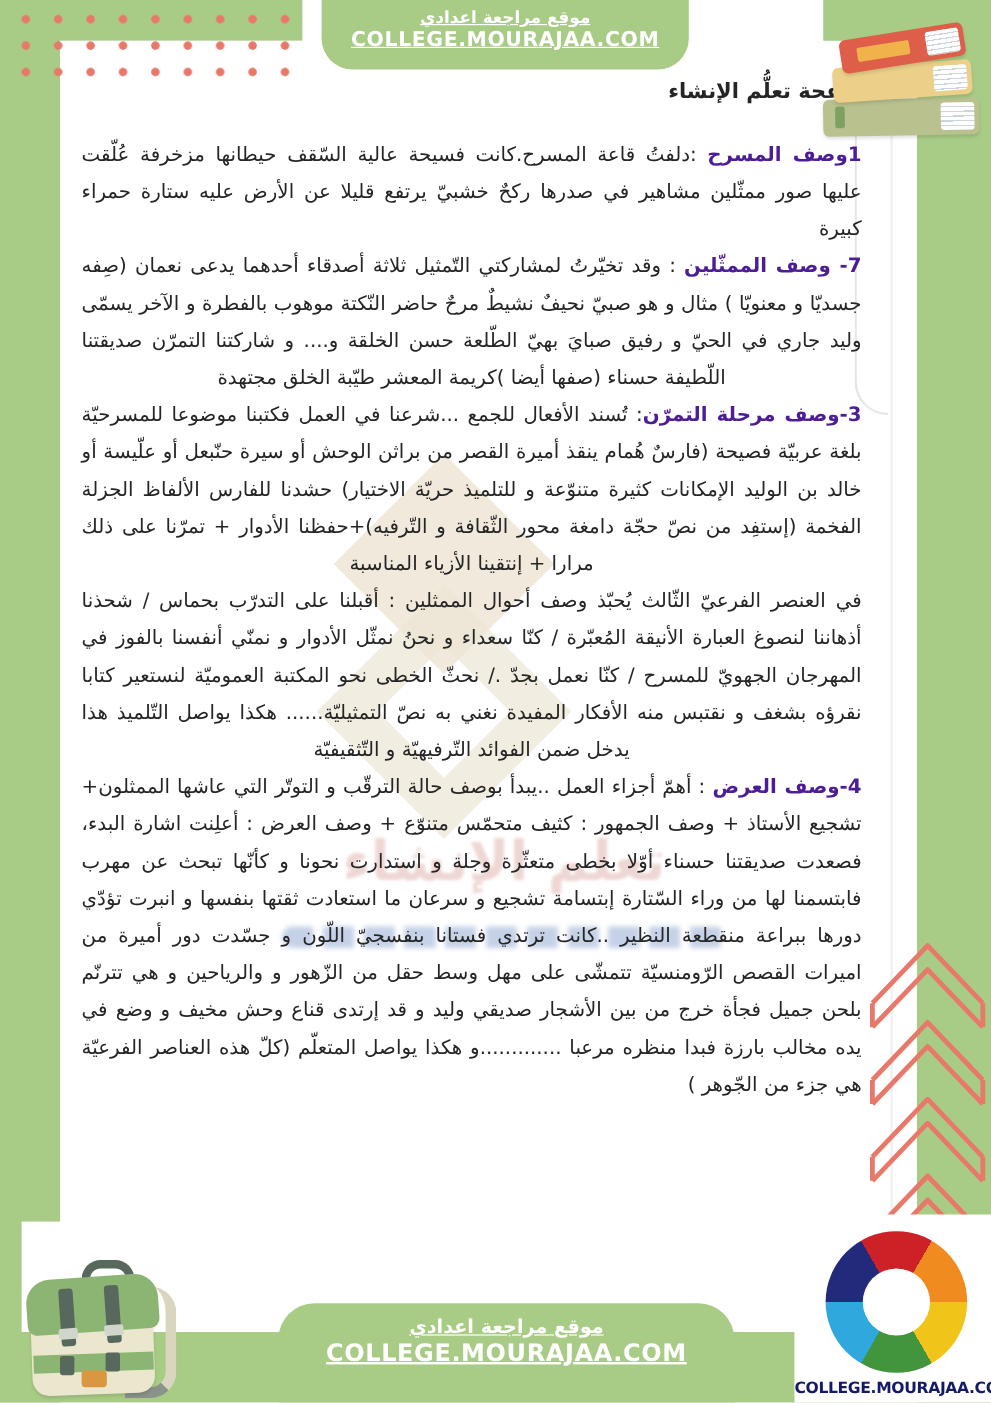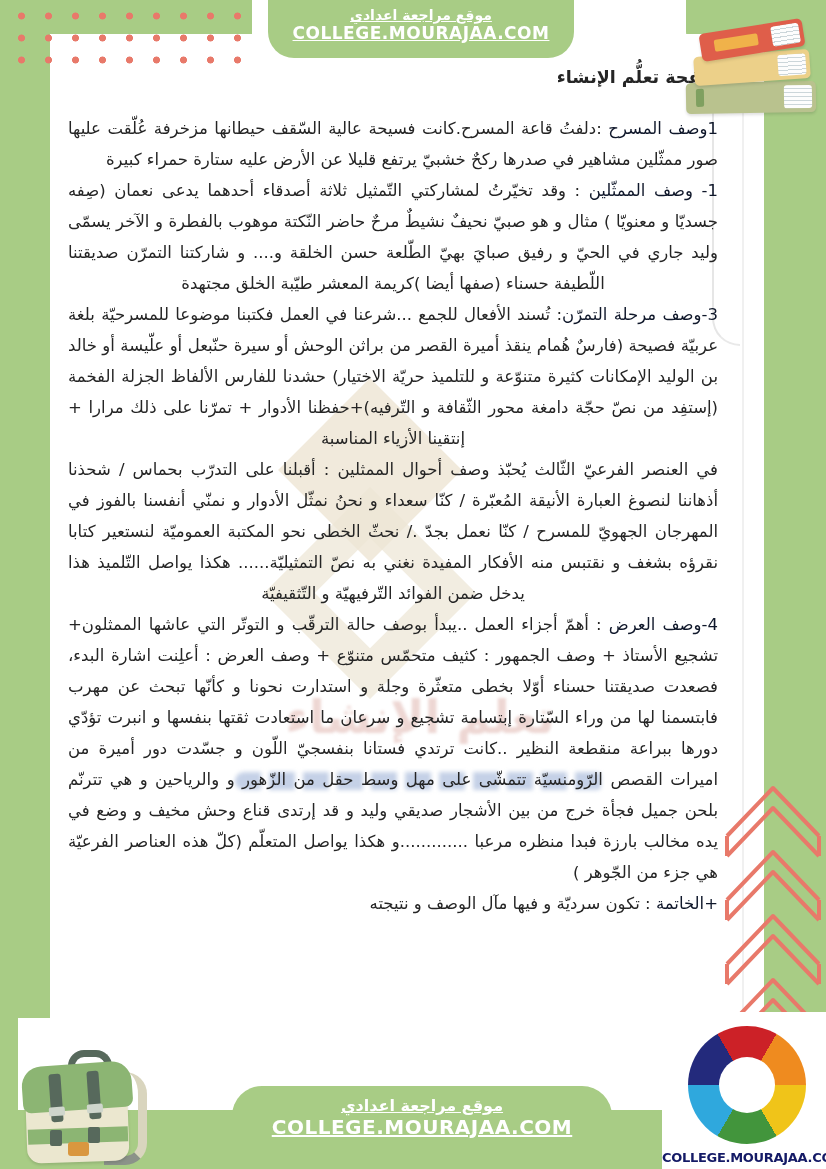--- a/index.html
+++ b/index.html
@@ -34,21 +34,21 @@
   .wm-sub{position:absolute;left:235px;top:772px;width:370px;height:18px;border-radius:9px;z-index:2;
           background:repeating-linear-gradient(90deg,rgba(110,140,195,.4) 0 26px,rgba(110,140,195,0) 26px 34px);
           filter:blur(2px);}
 
   
   .doc{position:absolute;left:68px;top:62px;width:650px;z-index:6;direction:rtl;
        text-align:justify;color:#252525;font-size:16.5px;line-height:31px;}
   .doc-header{display:flex;justify-content:space-between;font-weight:bold;font-size:17.5px;
               margin-bottom:20px;padding-left:52px;line-height:31px;}
   .doc p{margin:0;}
-  .doc .h{color:#0f172a;font-weight:normal;}
+  .doc .h{color:#4c1d95;font-weight:bold;}
   .last-center{text-align-last:center;}
 
   
   .banner-top{position:absolute;left:268px;top:0;width:306px;height:58px;background:#a8cc85;
               border-radius:0 0 26px 26px;text-align:center;color:#fff;z-index:7;cursor:pointer;}
   .banner-top .l1{display:block;margin-top:7px;font-size:14px;font-weight:bold;text-decoration:underline;direction:rtl;}
   .banner-top .l2{display:block;font-size:17px;font-weight:bold;text-decoration:underline;letter-spacing:.5px;}
   .banner-bottom{position:absolute;left:232px;top:1086px;width:380px;height:83px;background:#a8cc85;
                  border-radius:30px 30px 0 0;text-align:center;color:#fff;z-index:7;cursor:pointer;}
   .banner-bottom .l1{display:block;margin-top:10px;font-size:16px;font-weight:bold;text-decoration:underline;direction:rtl;}
@@ -118,25 +118,24 @@
   <div class="wm-diamond1"></div>
   <div class="wm-diamond2"></div>
   <div class="wm-text">تعلم الإنشاء</div>
   <div class="wm-sub"></div>
 
   <div class="doc">
     <div class="doc-header">
       <span>صفحة تعلُّم الإنشاء</span>
     </div>
     <p class="sec"><span class="h">1وصف المسرح</span><span> :دلفتُ قاعة المسرح.كانت فسيحة عالية السّقف حيطانها مزخرفة عُلّقت عليها صور ممثّلين مشاهير في صدرها ركحٌ خشبيّ يرتفع قليلا عن الأرض عليه ستارة حمراء كبيرة</span></p>
-    <p class="sec last-center"><span class="h">1- وصف الممثّلين</span><span> : وقد تخيّرتُ لمشاركتي التّمثيل ثلاثة أصدقاء أحدهما يدعى نعمان (صِفه جسديّا و معنويّا ) مثال و هو صبيّ نحيفٌ نشيطٌ مرحٌ حاضر النّكتة موهوب بالفطرة و الآخر يسمّى وليد جاري في الحيّ و رفيق صبايَ بهيّ الطّلعة حسن الخلقة و.... و شاركتنا التمرّن صديقتنا اللّطيفة حسناء (صفها أيضا )كريمة المعشر طيّبة الخلق مجتهدة</span></p>
+    <p class="sec last-center"><span class="h">7- وصف الممثّلين</span><span> : وقد تخيّرتُ لمشاركتي التّمثيل ثلاثة أصدقاء أحدهما يدعى نعمان (صِفه جسديّا و معنويّا ) مثال و هو صبيّ نحيفٌ نشيطٌ مرحٌ حاضر النّكتة موهوب بالفطرة و الآخر يسمّى وليد جاري في الحيّ و رفيق صبايَ بهيّ الطّلعة حسن الخلقة و.... و شاركتنا التمرّن صديقتنا اللّطيفة حسناء (صفها أيضا )كريمة المعشر طيّبة الخلق مجتهدة</span></p>
     <p class="sec last-center"><span class="h">3-وصف مرحلة التمرّن</span><span>: تُسند الأفعال للجمع ...شرعنا في العمل فكتبنا موضوعا للمسرحيّة بلغة عربيّة فصيحة (فارسٌ هُمام ينقذ أميرة القصر من براثن الوحش أو سيرة حنّبعل أو علّيسة أو خالد بن الوليد الإمكانات كثيرة متنوّعة و للتلميذ حريّة الاختيار) حشدنا للفارس الألفاظ الجزلة الفخمة (إستفِد من نصّ حجّة دامغة محور الثّقافة و التّرفيه)+حفظنا الأدوار + تمرّنا على ذلك مرارا + إنتقينا الأزياء المناسبة</span></p>
     <p class="sec last-center"><span class="h"></span><span>في العنصر الفرعيّ الثّالث يُحبّذ وصف أحوال الممثلين : أقبلنا على التدرّب بحماس / شحذنا أذهاننا لنصوغ العبارة الأنيقة المُعبّرة / كنّا سعداء و نحنُ نمثّل الأدوار و نمنّي أنفسنا بالفوز في المهرجان الجهويّ للمسرح / كنّا نعمل بجدّ ./ نحثّ الخطى نحو المكتبة العموميّة لنستعير كتابا نقرؤه بشغف و نقتبس منه الأفكار المفيدة نغني به نصّ التمثيليّة...... هكذا يواصل التّلميذ هذا يدخل ضمن الفوائد التّرفيهيّة و التّثقيفيّة</span></p>
     <p class="sec"><span class="h">4-وصف العرض</span><span> : أهمّ أجزاء العمل ..يبدأ بوصف حالة الترقّب و التوتّر التي عاشها الممثلون+ تشجيع الأستاذ + وصف الجمهور : كثيف متحمّس متنوّع + وصف العرض : أعلِنت اشارة البدء، فصعدت صديقتنا حسناء أوّلا بخطى متعثّرة وجلة و استدارت نحونا و كأنّها تبحث عن مهرب فابتسمنا لها من وراء السّتارة إبتسامة تشجيع و سرعان ما استعادت ثقتها بنفسها و انبرت تؤدّي دورها ببراعة منقطعة النظير ..كانت ترتدي فستانا بنفسجيّ اللّون و جسّدت دور أميرة من اميرات القصص الرّومنسيّة تتمشّى على مهل وسط حقل من الزّهور و والرياحين و هي تترنّم بلحن جميل فجأة خرج من بين الأشجار صديقي وليد و قد إرتدى قناع وحش مخيف و وضع في يده مخالب بارزة فبدا منظره مرعبا .............و هكذا يواصل المتعلّم (كلّ هذه العناصر الفرعيّة هي جزء من الجّوهر )</span></p>
-    <p class="sec"><span class="h">+الخاتمة</span><span> : تكون سرديّة و فيها مآل الوصف و نتيجته</span></p>
   </div>
 
   <div class="banner-top">
     <span class="l1">موقع مراجعة اعدادي</span>
     <span class="l2">COLLEGE.MOURAJAA.COM</span>
   </div>
 
   <div class="books">
     <div class="book book-green">
         <div class="pages"></div>

